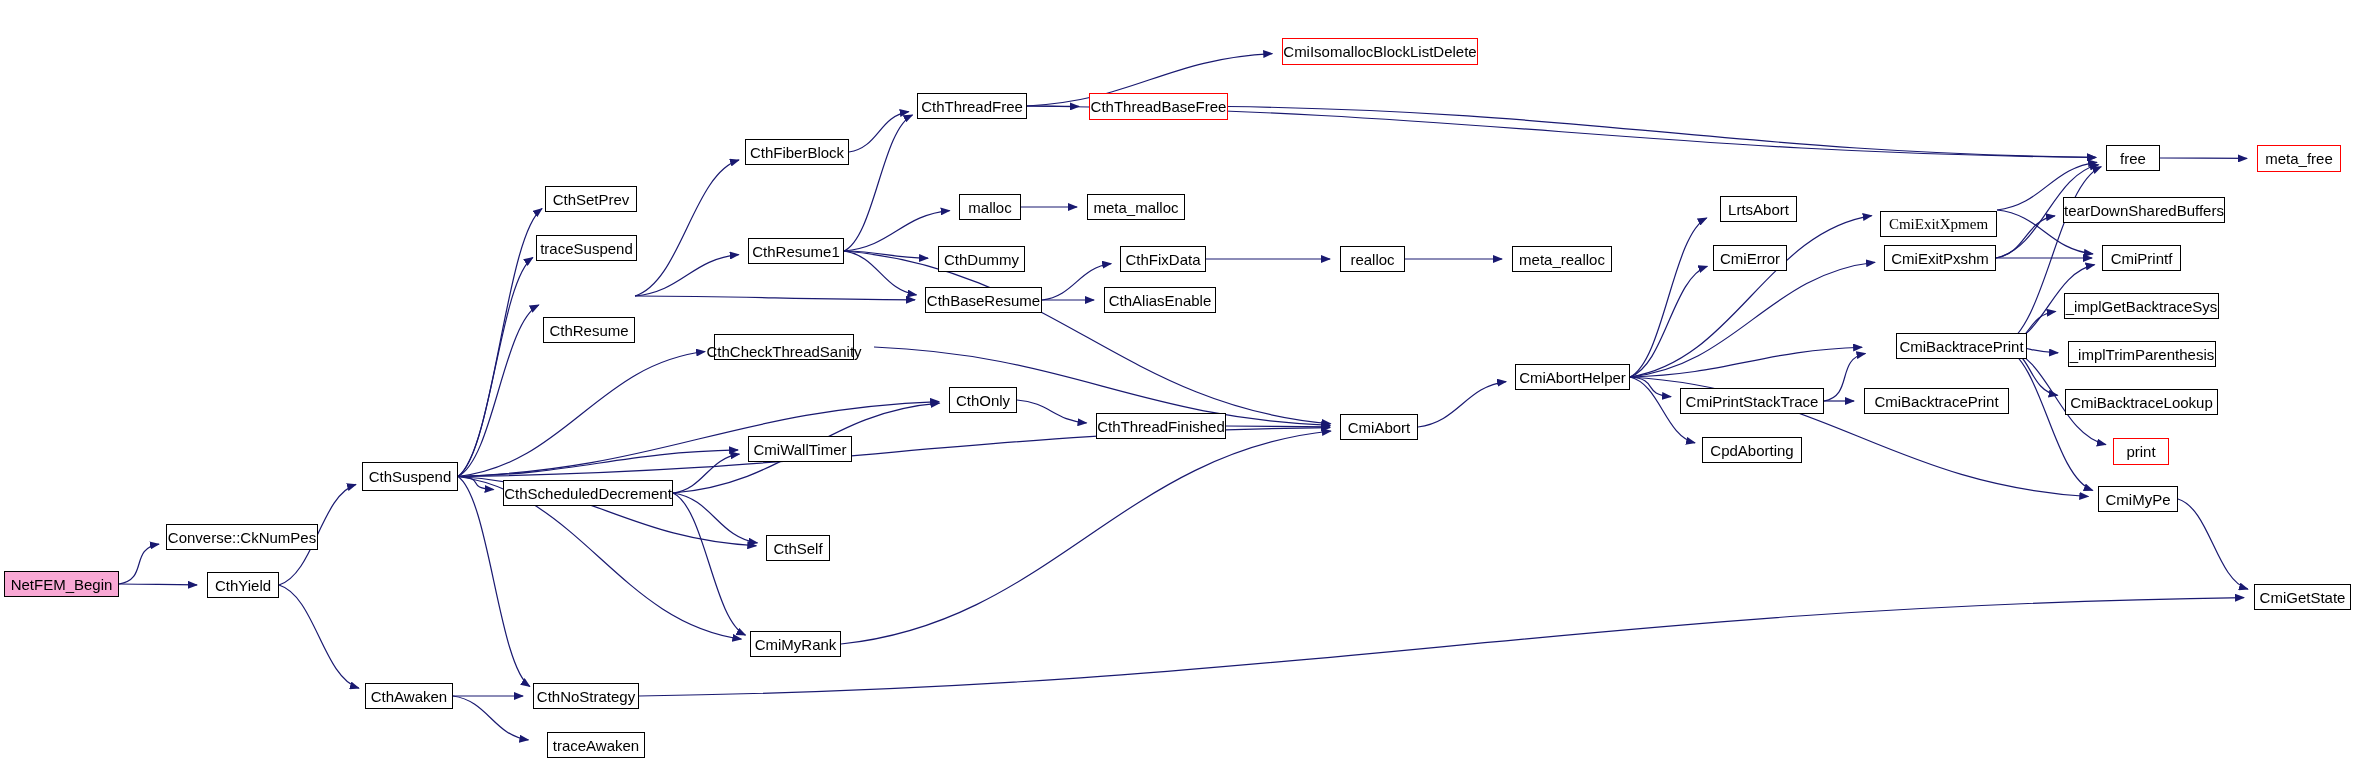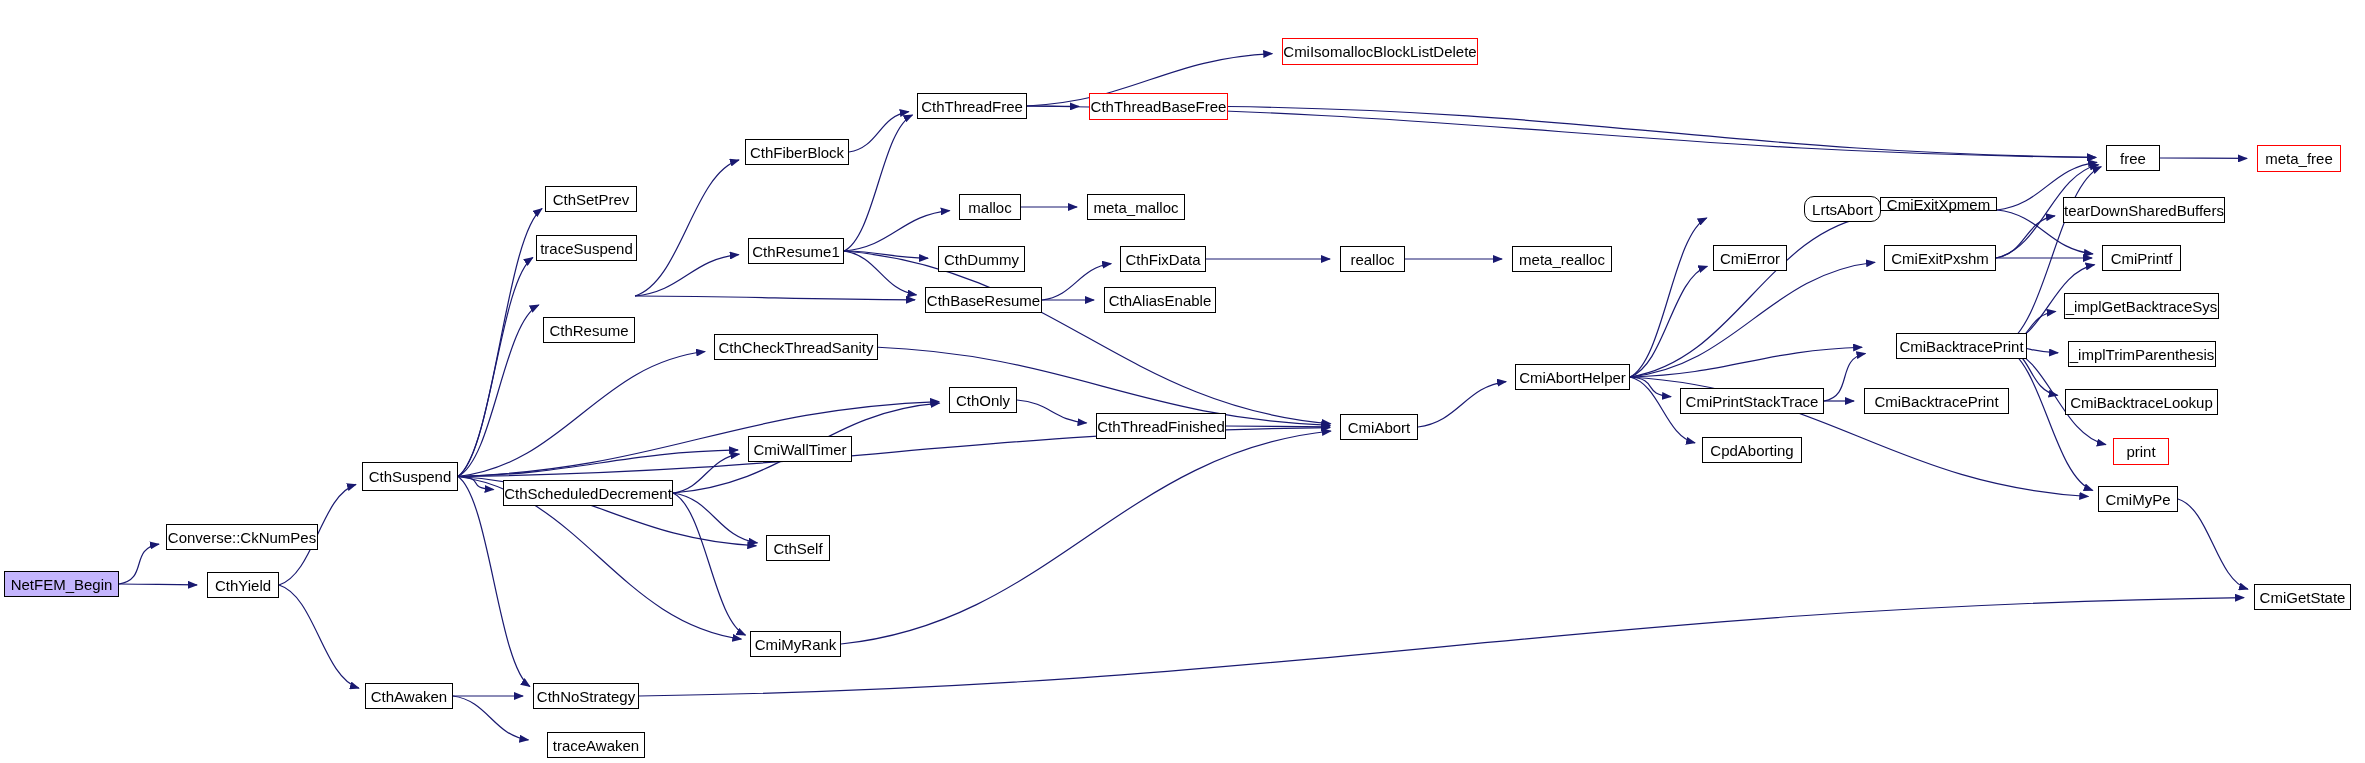--- a/index.html
+++ b/index.html
@@ -32,21 +32,21 @@
     font-size: 15px;
     line-height: 1;
     display: flex;
     align-items: center;
     justify-content: center;
     white-space: nowrap;
     letter-spacing: 0px;
     z-index: 5;
   }
   .node.root {
-    background: #c4b5fd;
+    background: #f9a8d4;
     border-color: #000000;
   }
   .node.redborder {
     border: 1.6px solid #ff0000;
   }
 </style>
 </head>
 <body>
 
 <div id="graph">
@@ -164,21 +164,21 @@
       </div>
       <div class="node" style="left: 545px; top: 186px; width: 92px; height: 26px;">
         <span>CthSetPrev</span>
       </div>
       <div class="node" style="left: 536px; top: 235px; width: 101px; height: 26px;">
         <span>traceSuspend</span>
       </div>
       <div class="node" style="left: 543px; top: 283px; width: 92px; height: 26px; margin-top: 34px;">
         <span>CthResume</span>
       </div>
-      <div class="node" style="left: 714px; top: 334px; width: 164px; height: 26px;">
+      <div class="node" style="left: 714px; top: 334px; width: 140px; height: 26px; align-items: flex-end;">
         <span>CthCheckThreadSanity</span>
       </div>
       <div class="node" style="left: 748px; top: 238px; width: 96px; height: 26px;">
         <span>CthResume1</span>
       </div>
       <div class="node" style="left: 745px; top: 139px; width: 104px; height: 26px;">
         <span>CthFiberBlock</span>
       </div>
       <div class="node" style="left: 949px; top: 387px; width: 68px; height: 26px;">
         <span>CthOnly</span>
@@ -218,33 +218,33 @@
       </div>
       <div class="node redborder" style="left: 1282px; top: 38px; width: 196px; height: 27px;">
         <span>CmiIsomallocBlockListDelete</span>
       </div>
       <div class="node" style="left: 1340px; top: 414px; width: 78px; height: 26px;">
         <span>CmiAbort</span>
       </div>
       <div class="node" style="left: 1515px; top: 364px; width: 115px; height: 26px;">
         <span>CmiAbortHelper</span>
       </div>
-      <div class="node" style="left: 1804px; top: 196px; width: 77px; height: 26px; border-radius: 10px;">
+      <div class="node" style="left: 1720px; top: 196px; width: 77px; height: 26px;">
         <span>LrtsAbort</span>
       </div>
       <div class="node" style="left: 1713px; top: 245px; width: 74px; height: 26px;">
         <span>CmiError</span>
       </div>
       <div class="node" style="left: 1680px; top: 388px; width: 144px; height: 26px;">
         <span>CmiPrintStackTrace</span>
       </div>
       <div class="node" style="left: 1702px; top: 437px; width: 100px; height: 26px;">
         <span>CpdAborting</span>
       </div>
-      <div class="node" style="left: 1880px; top: 197px; width: 117px; height: 14px;">
+      <div class="node" style="left: 1880px; top: 211px; width: 117px; height: 26px; font-family: Liberation Serif, serif;">
         <span>CmiExitXpmem</span>
       </div>
       <div class="node" style="left: 1884px; top: 245px; width: 112px; height: 26px;">
         <span>CmiExitPxshm</span>
       </div>
       <div class="node" style="left: 1872px; top: 333px; width: 131px; height: 26px; margin-left: 24px;">
         <span>CmiBacktracePrint</span>
       </div>
       <div class="node" style="left: 1864px; top: 388px; width: 145px; height: 26px;">
         <span>CmiBacktracePrint</span>

